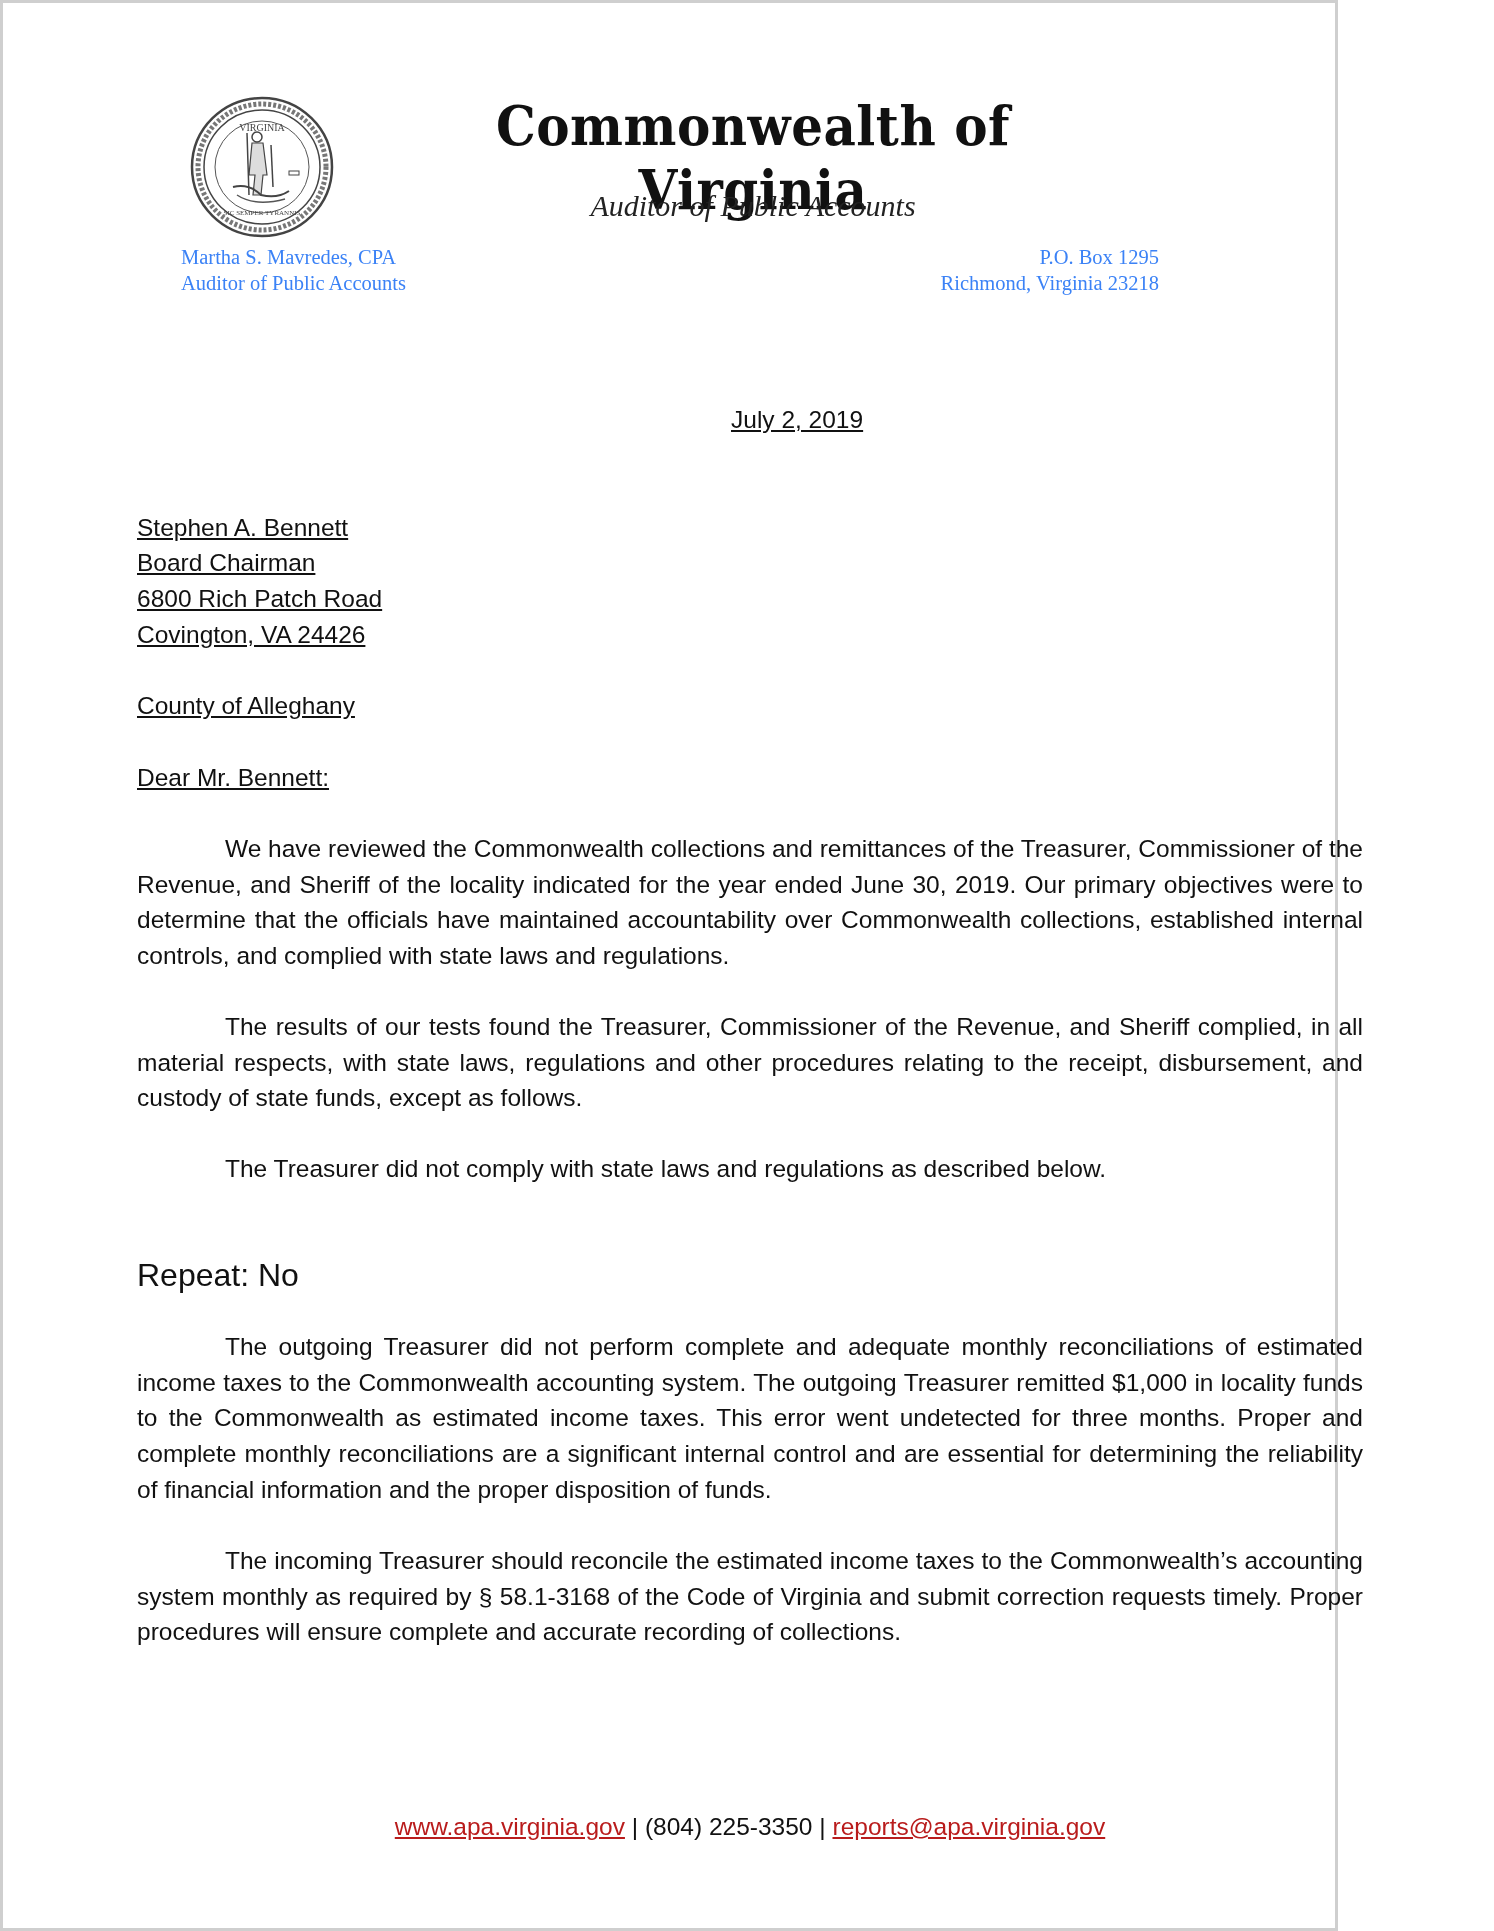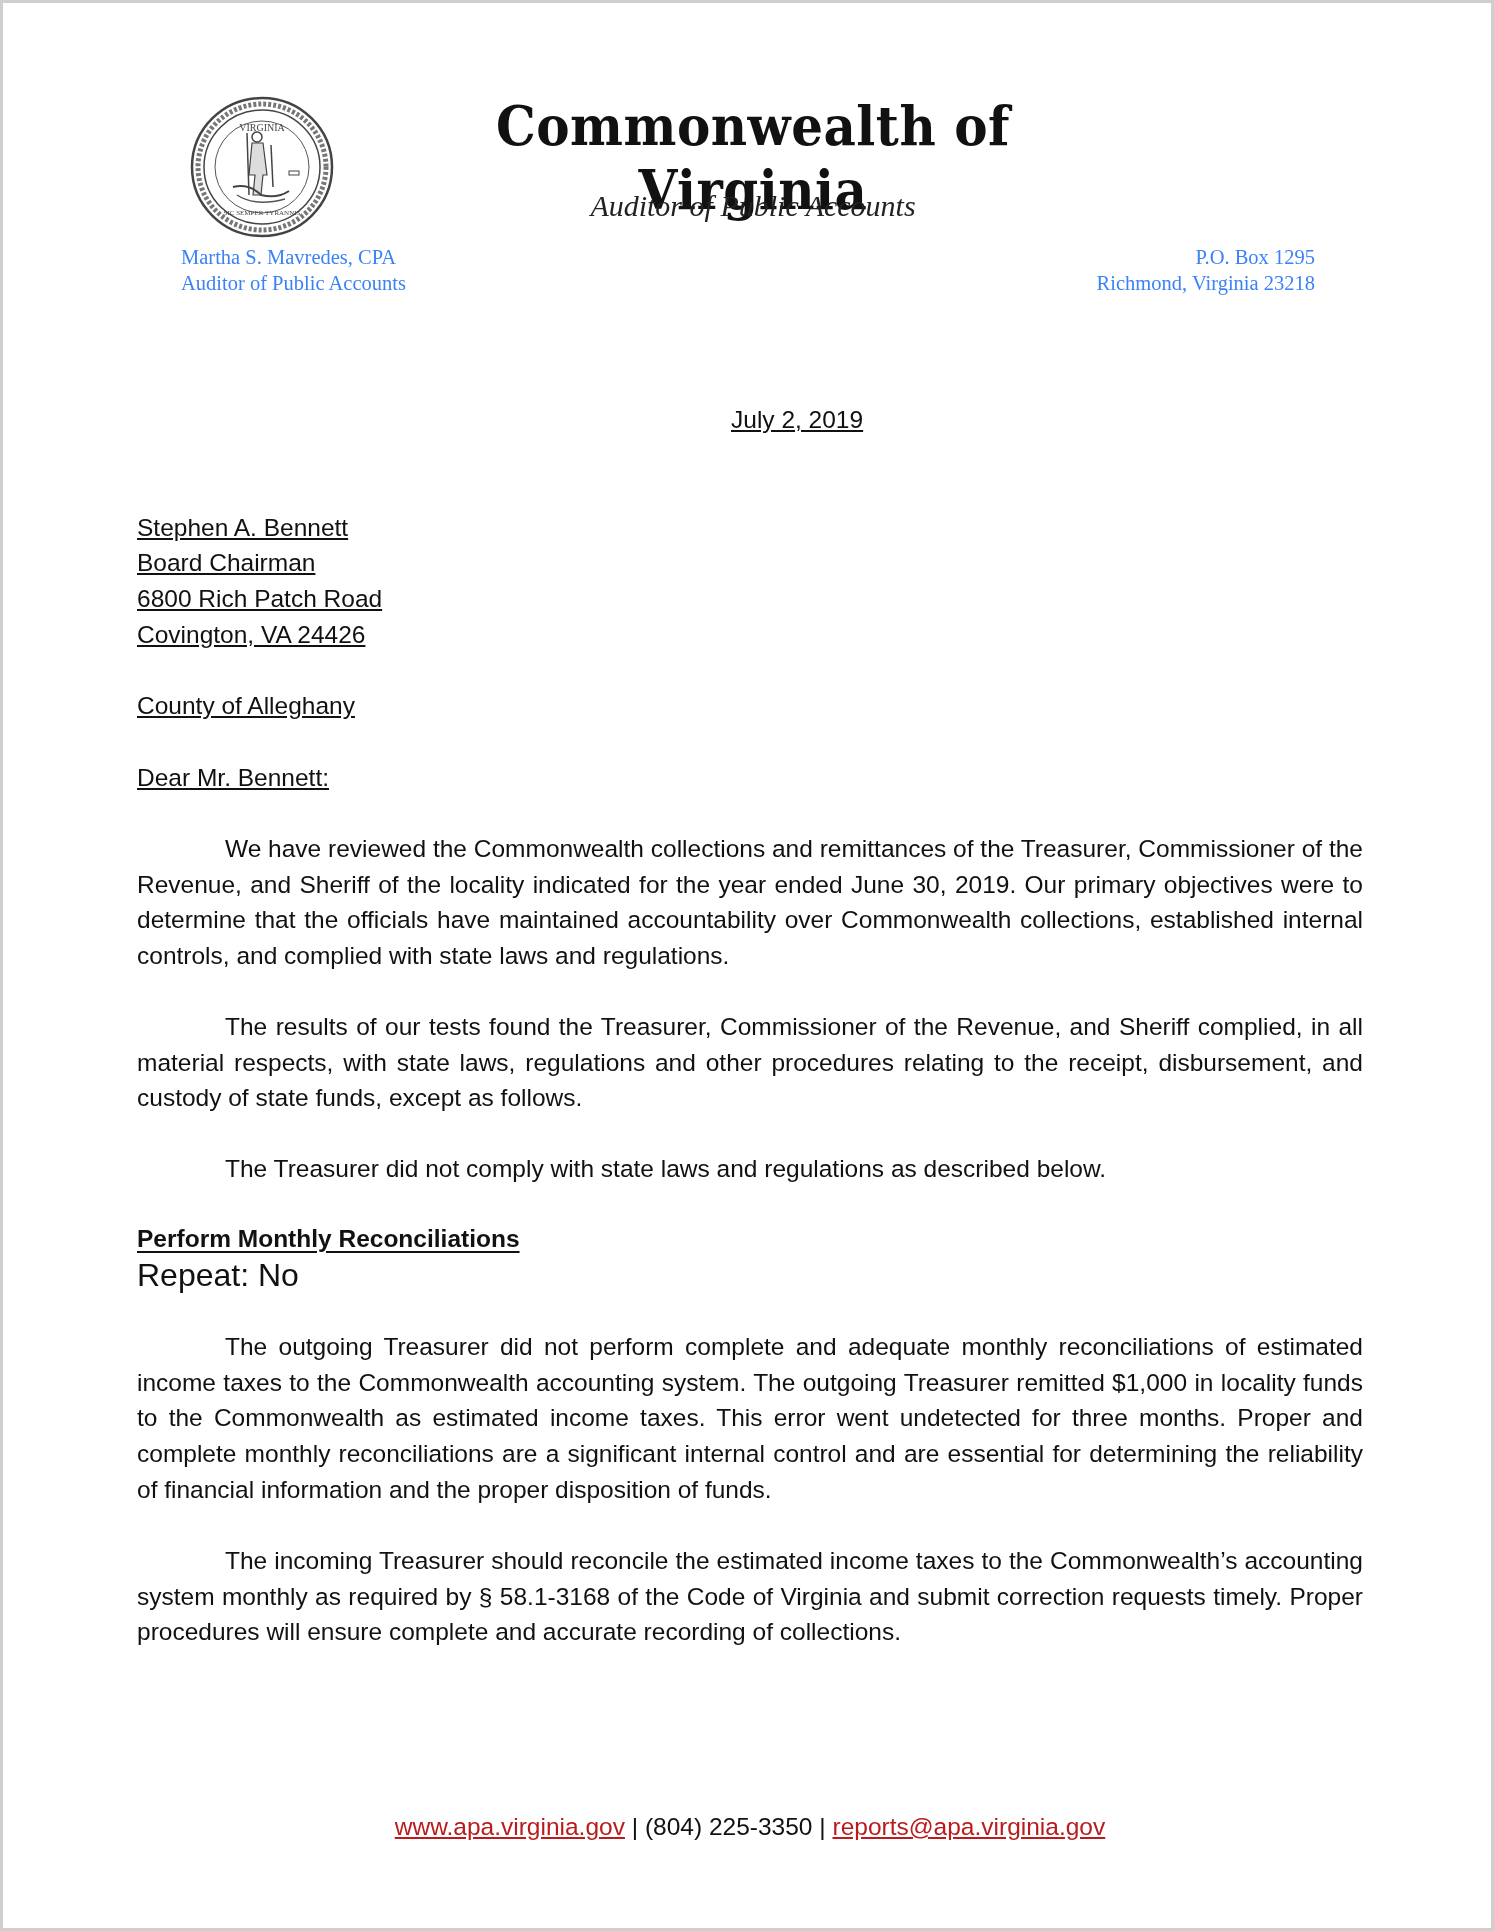--- a/index.html
+++ b/index.html
@@ -1,18 +1,18 @@
 <!DOCTYPE html>
 <html><head>
 <meta charset="utf-8">
 <style>
   html, body { margin: 0; padding: 0; background: #ffffff; }
   body { width: 1494px; height: 1931px; position: relative; overflow: hidden; }
   .page {
-    position: absolute; left: 0; top: 0; width: 1494px; height: 1931px;
+    position: absolute; left: 0; top: 0; width: 1338px; height: 1931px;
     box-sizing: border-box; border: 3px solid #cfcfcf; background: #fff;
   }
   .serif { font-family: "Liberation Serif", "DejaVu Serif", serif; color: #3b82f6; }
   .sans { font-family: "Liberation Sans", "DejaVu Sans", sans-serif; color: #111; }
 
   
   .seal { position: absolute; left: 186px; top: 92px; width: 146px; height: 144px; }
   .title {
     position: absolute; left: 400px; top: 96px; width: 700px; text-align: center;
     font-family: "DejaVu Serif", "Liberation Serif", serif; font-weight: bold;
@@ -87,21 +87,20 @@
   <div class="line sans addr" style="top:542px;">Board Chairman</div>
   <div class="line sans addr" style="top:578px;">6800 Rich Patch Road</div>
   <div class="line sans addr" style="top:614px;">Covington, VA  24426</div>
   <div class="line sans addr" style="top:685px;">County of Alleghany</div>
   <div class="line sans addr" style="top:757px;">Dear Mr. Bennett:</div>
 
   <div class="para sans" style="top:828px;"><span class="indent"></span><span>We have reviewed the Commonwealth collections and remittances of the Treasurer, Commissioner of the Revenue, and Sheriff of the locality indicated for the year ended June 30, 2019. Our primary objectives were to determine that the officials have maintained accountability over Commonwealth collections, established internal controls, and complied with state laws and regulations.</span></div>
   <div class="para sans" style="top:1006px;"><span class="indent"></span><span>The results of our tests found the Treasurer, Commissioner of the Revenue, and Sheriff complied, in all material respects, with state laws, regulations and other procedures relating to the receipt, disbursement, and custody of state funds, except as follows.</span></div>
   <div class="para sans" style="top:1148px;"><span class="indent"></span><span>The Treasurer did not comply with state laws and regulations as described below.</span></div>
 
-  <div class="heading sans">Perform Monthly Reconciliations</div>
   <div class="repeat sans">Repeat: No</div>
 
   <div class="para sans" style="top:1326px;"><span class="indent"></span><span>The outgoing Treasurer did not perform complete and adequate monthly reconciliations of estimated income taxes to the Commonwealth accounting system.  The outgoing Treasurer remitted $1,000 in locality funds to the Commonwealth as estimated income taxes.  This error went undetected for three months.  Proper and complete monthly reconciliations are a significant internal control and are essential for determining the reliability of financial information and the proper disposition of funds.</span></div>
   <div class="para sans" style="top:1540px;"><span class="indent"></span><span>The incoming Treasurer should reconcile the estimated income taxes to the Commonwealth’s accounting system monthly as required by § 58.1-3168 of the Code of Virginia and submit correction requests timely.  Proper procedures will ensure complete and accurate recording of collections.</span></div>
 
   <div class="footer sans">
     <a>www.apa.virginia.gov</a>
     <span class="sep">|</span>
     <span>(804) 225-3350</span>
     <span class="sep">|</span>

